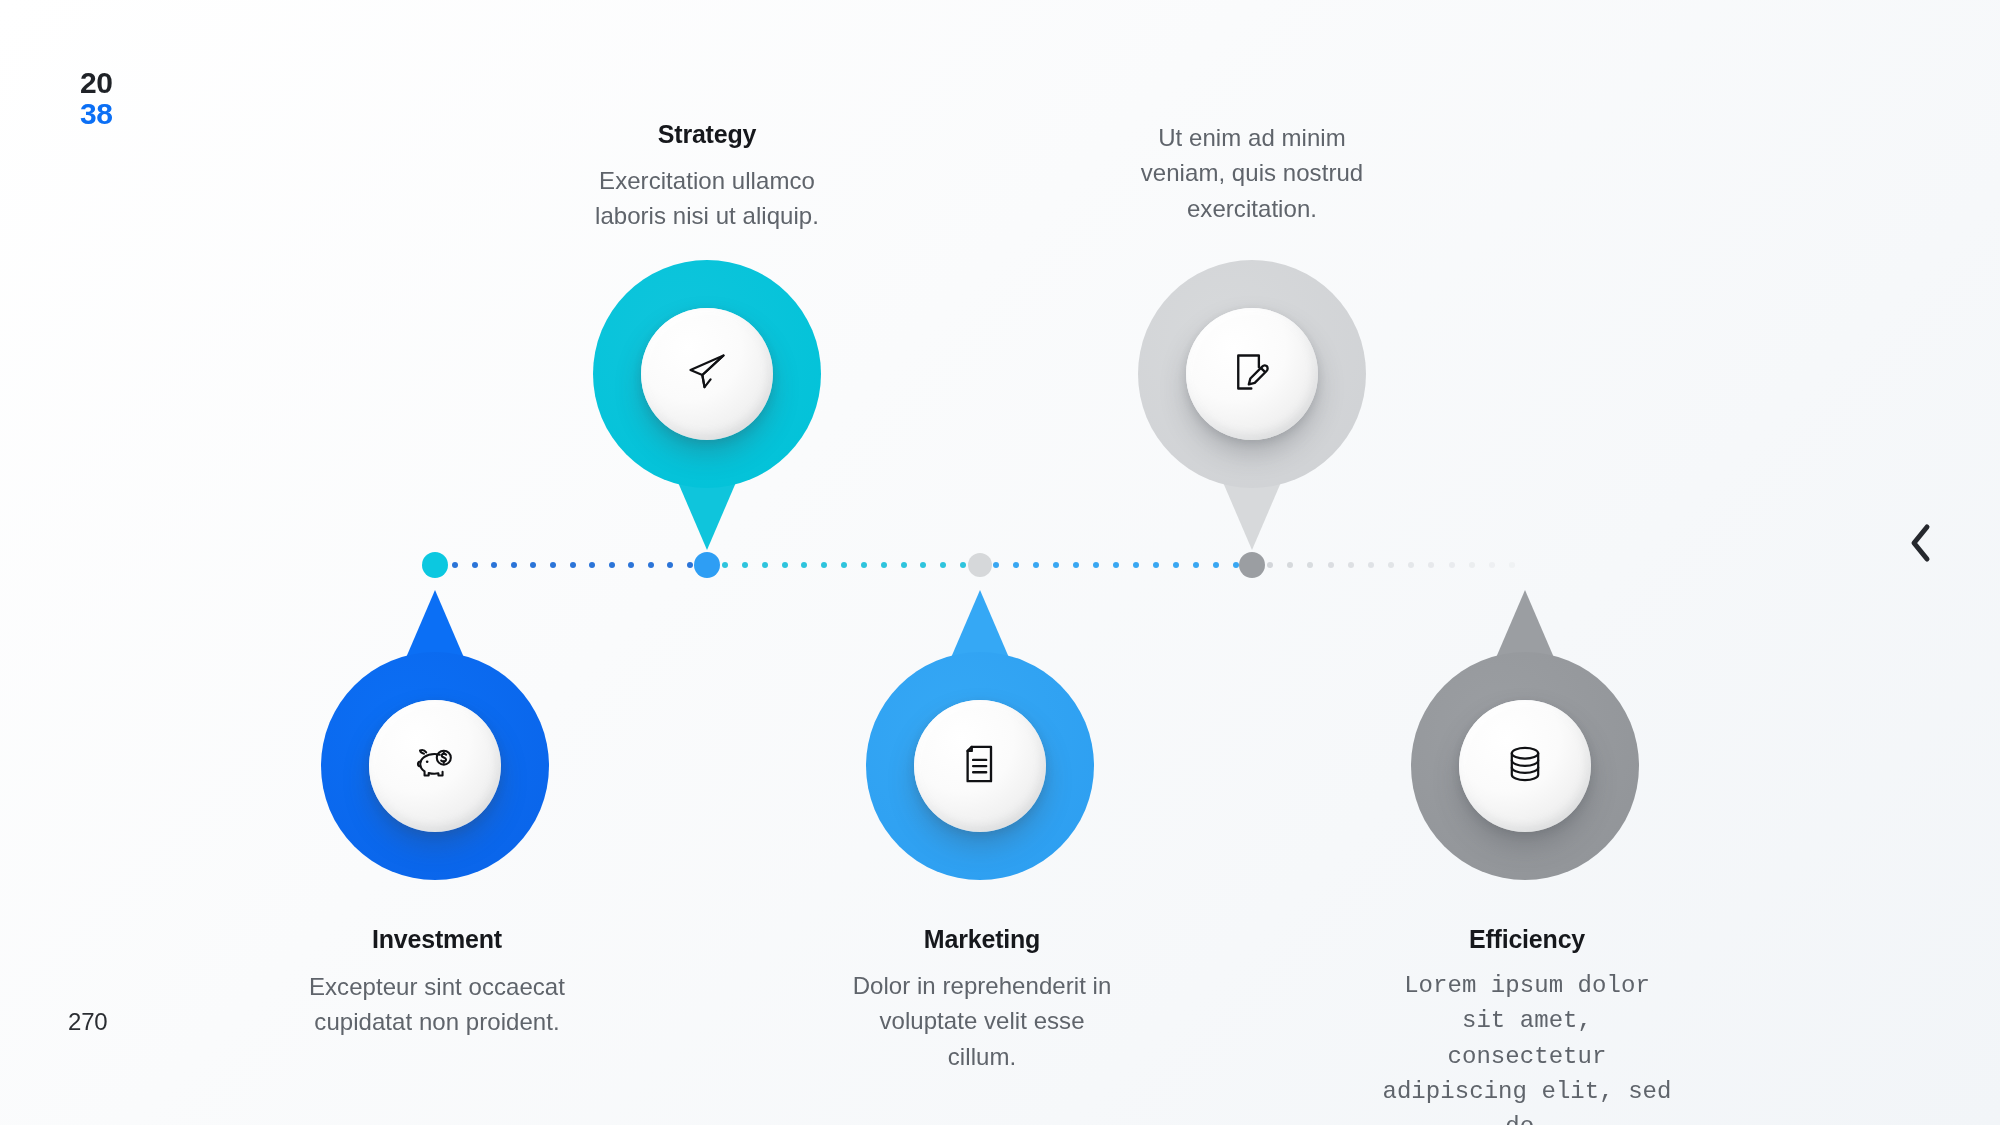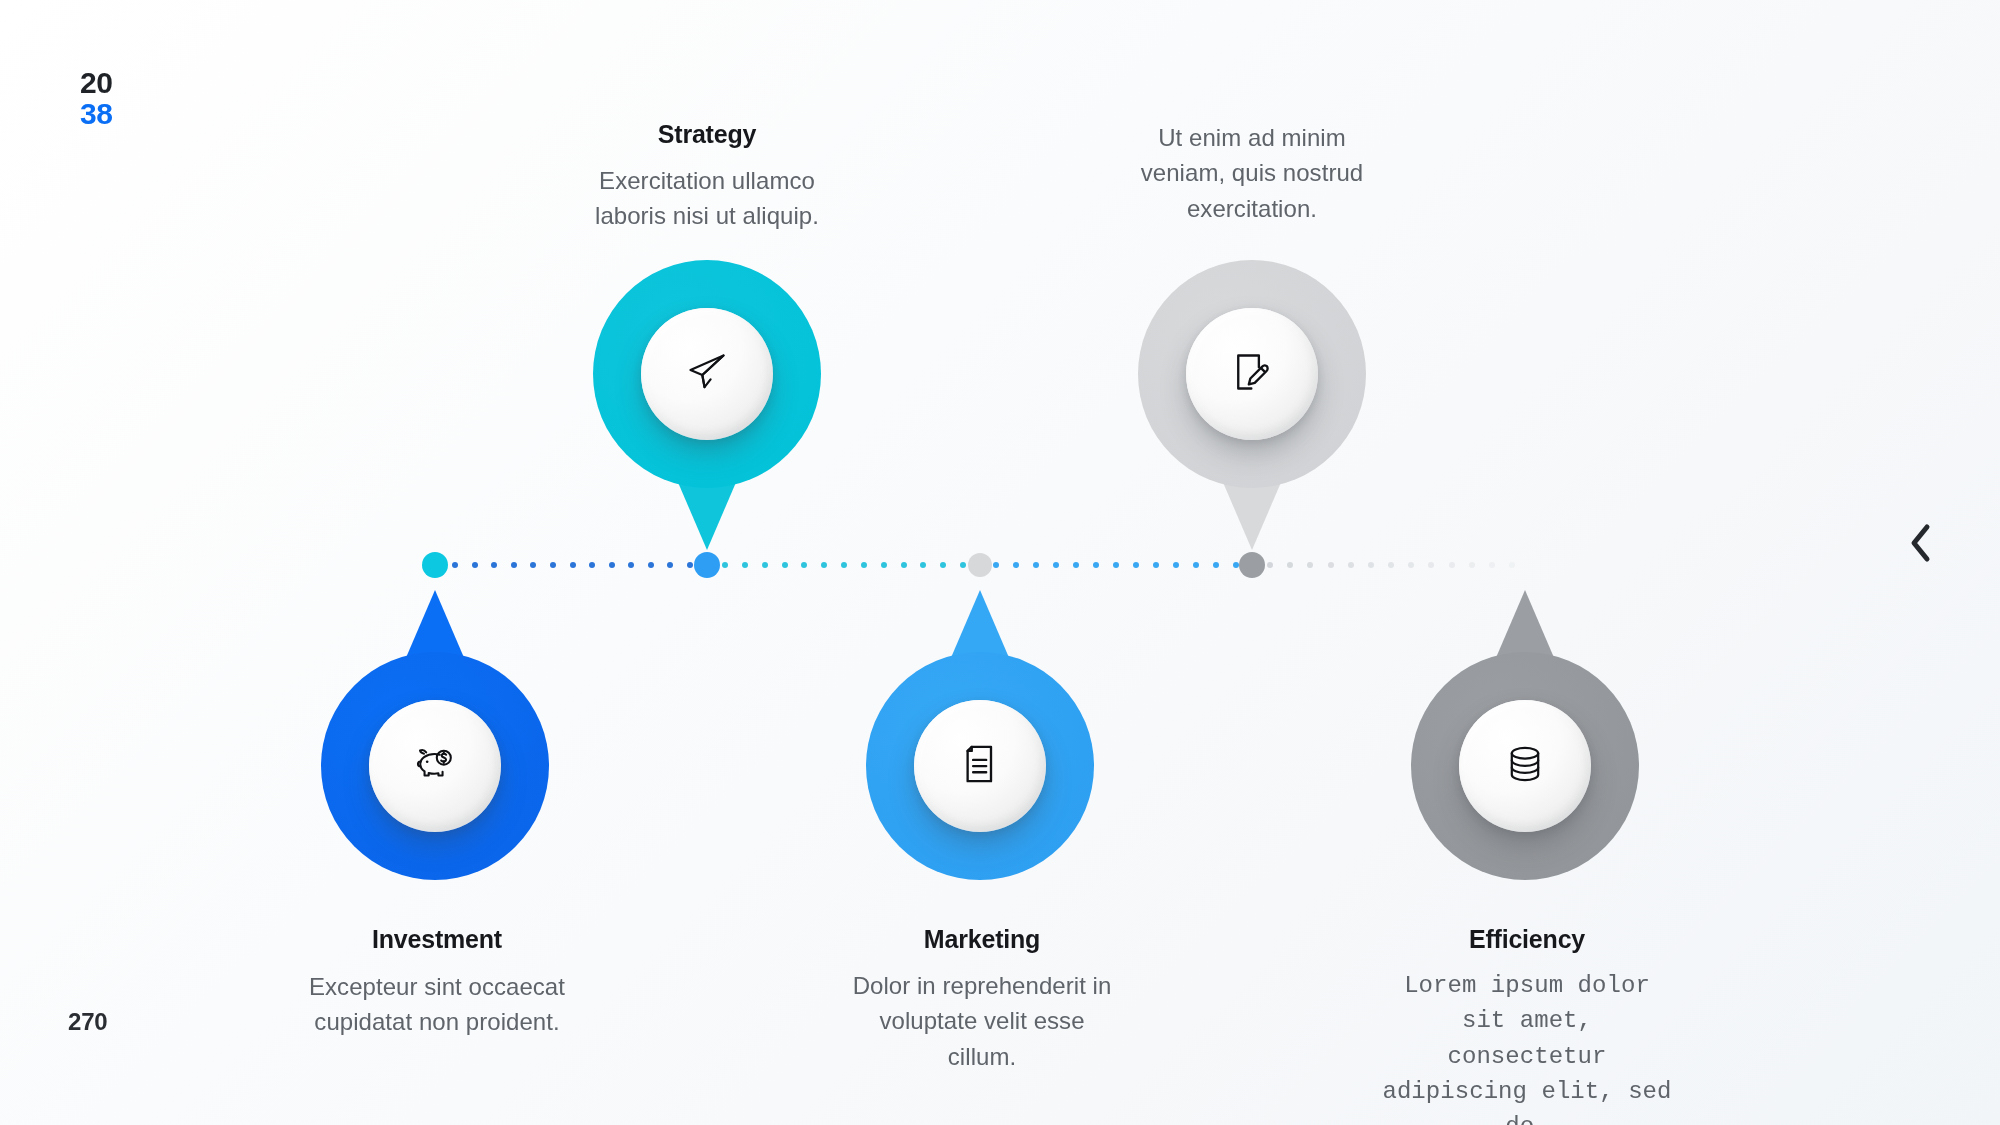--- a/index.html
+++ b/index.html
@@ -39,21 +39,21 @@
     color: #0b6ff5;
     display: block;
   }
 
   
   .page-number {
     position: absolute;
     left: 68px;
     top: 1008px;
     font-size: 24px;
-    font-weight: 700;
+    font-weight: 400;
     color: #2a2d32;
     letter-spacing: -0.2px;
   }
 
   
   .nav-prev {
     position: absolute;
     left: 1920px;
     top: 543px;
     width: 44px;

